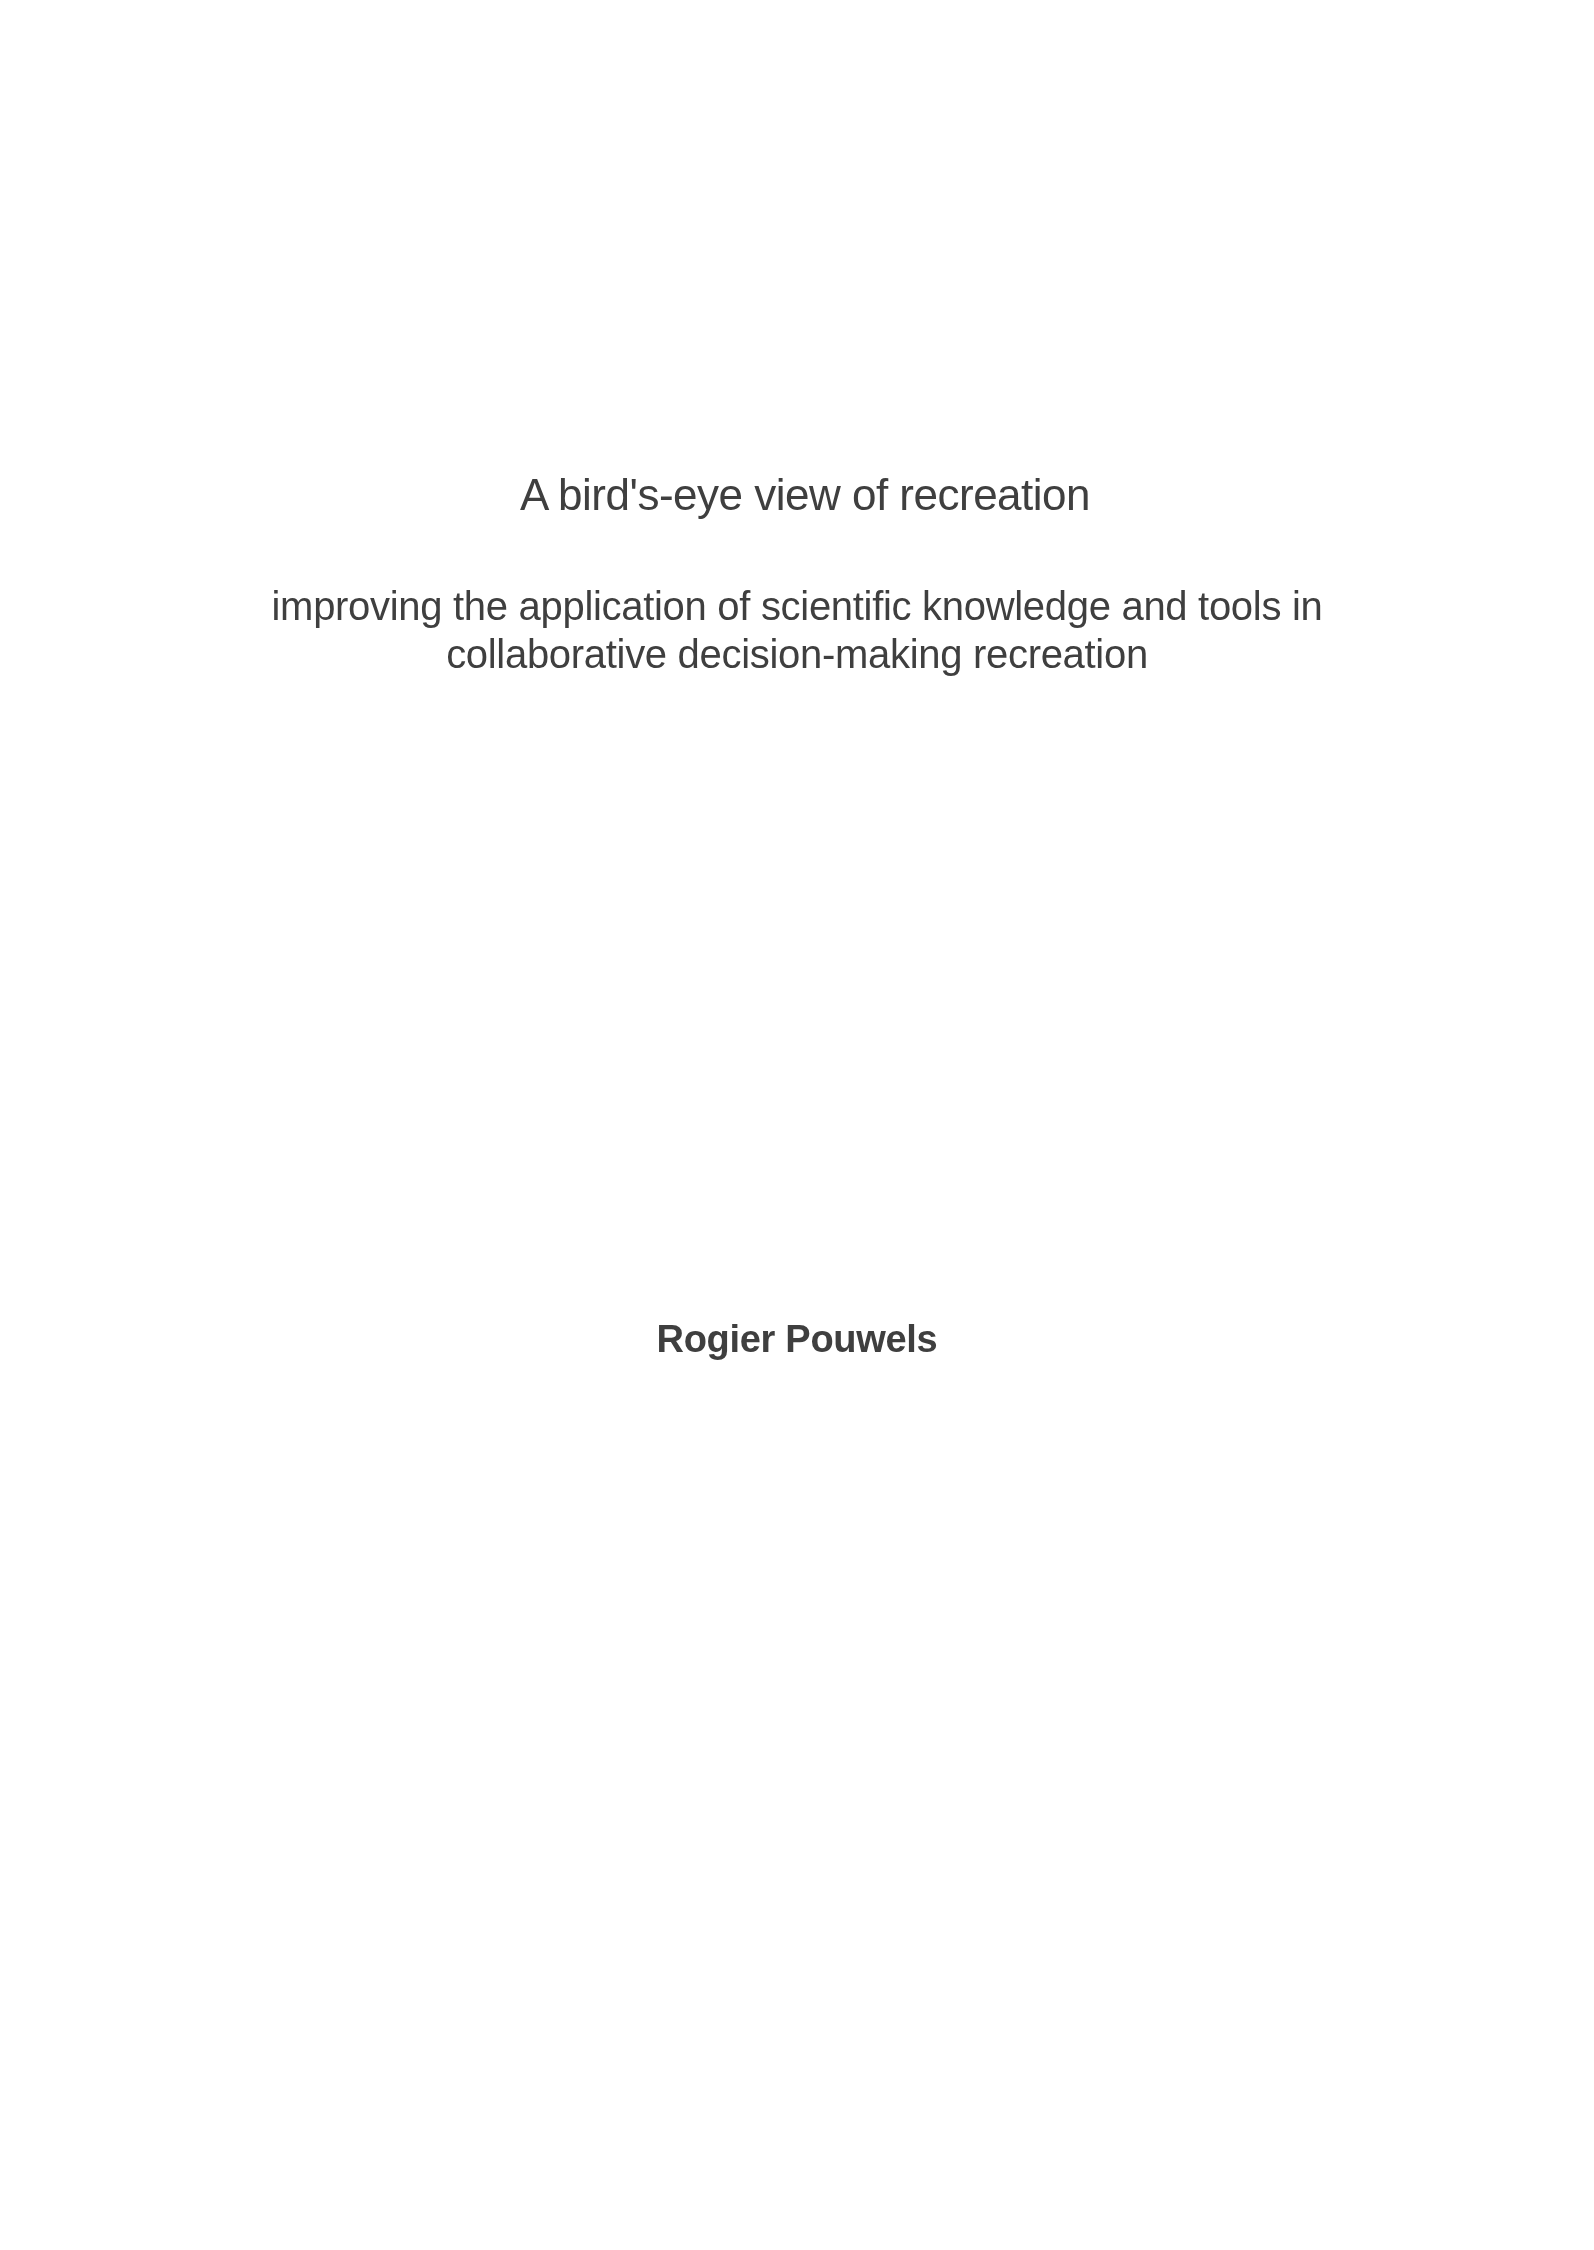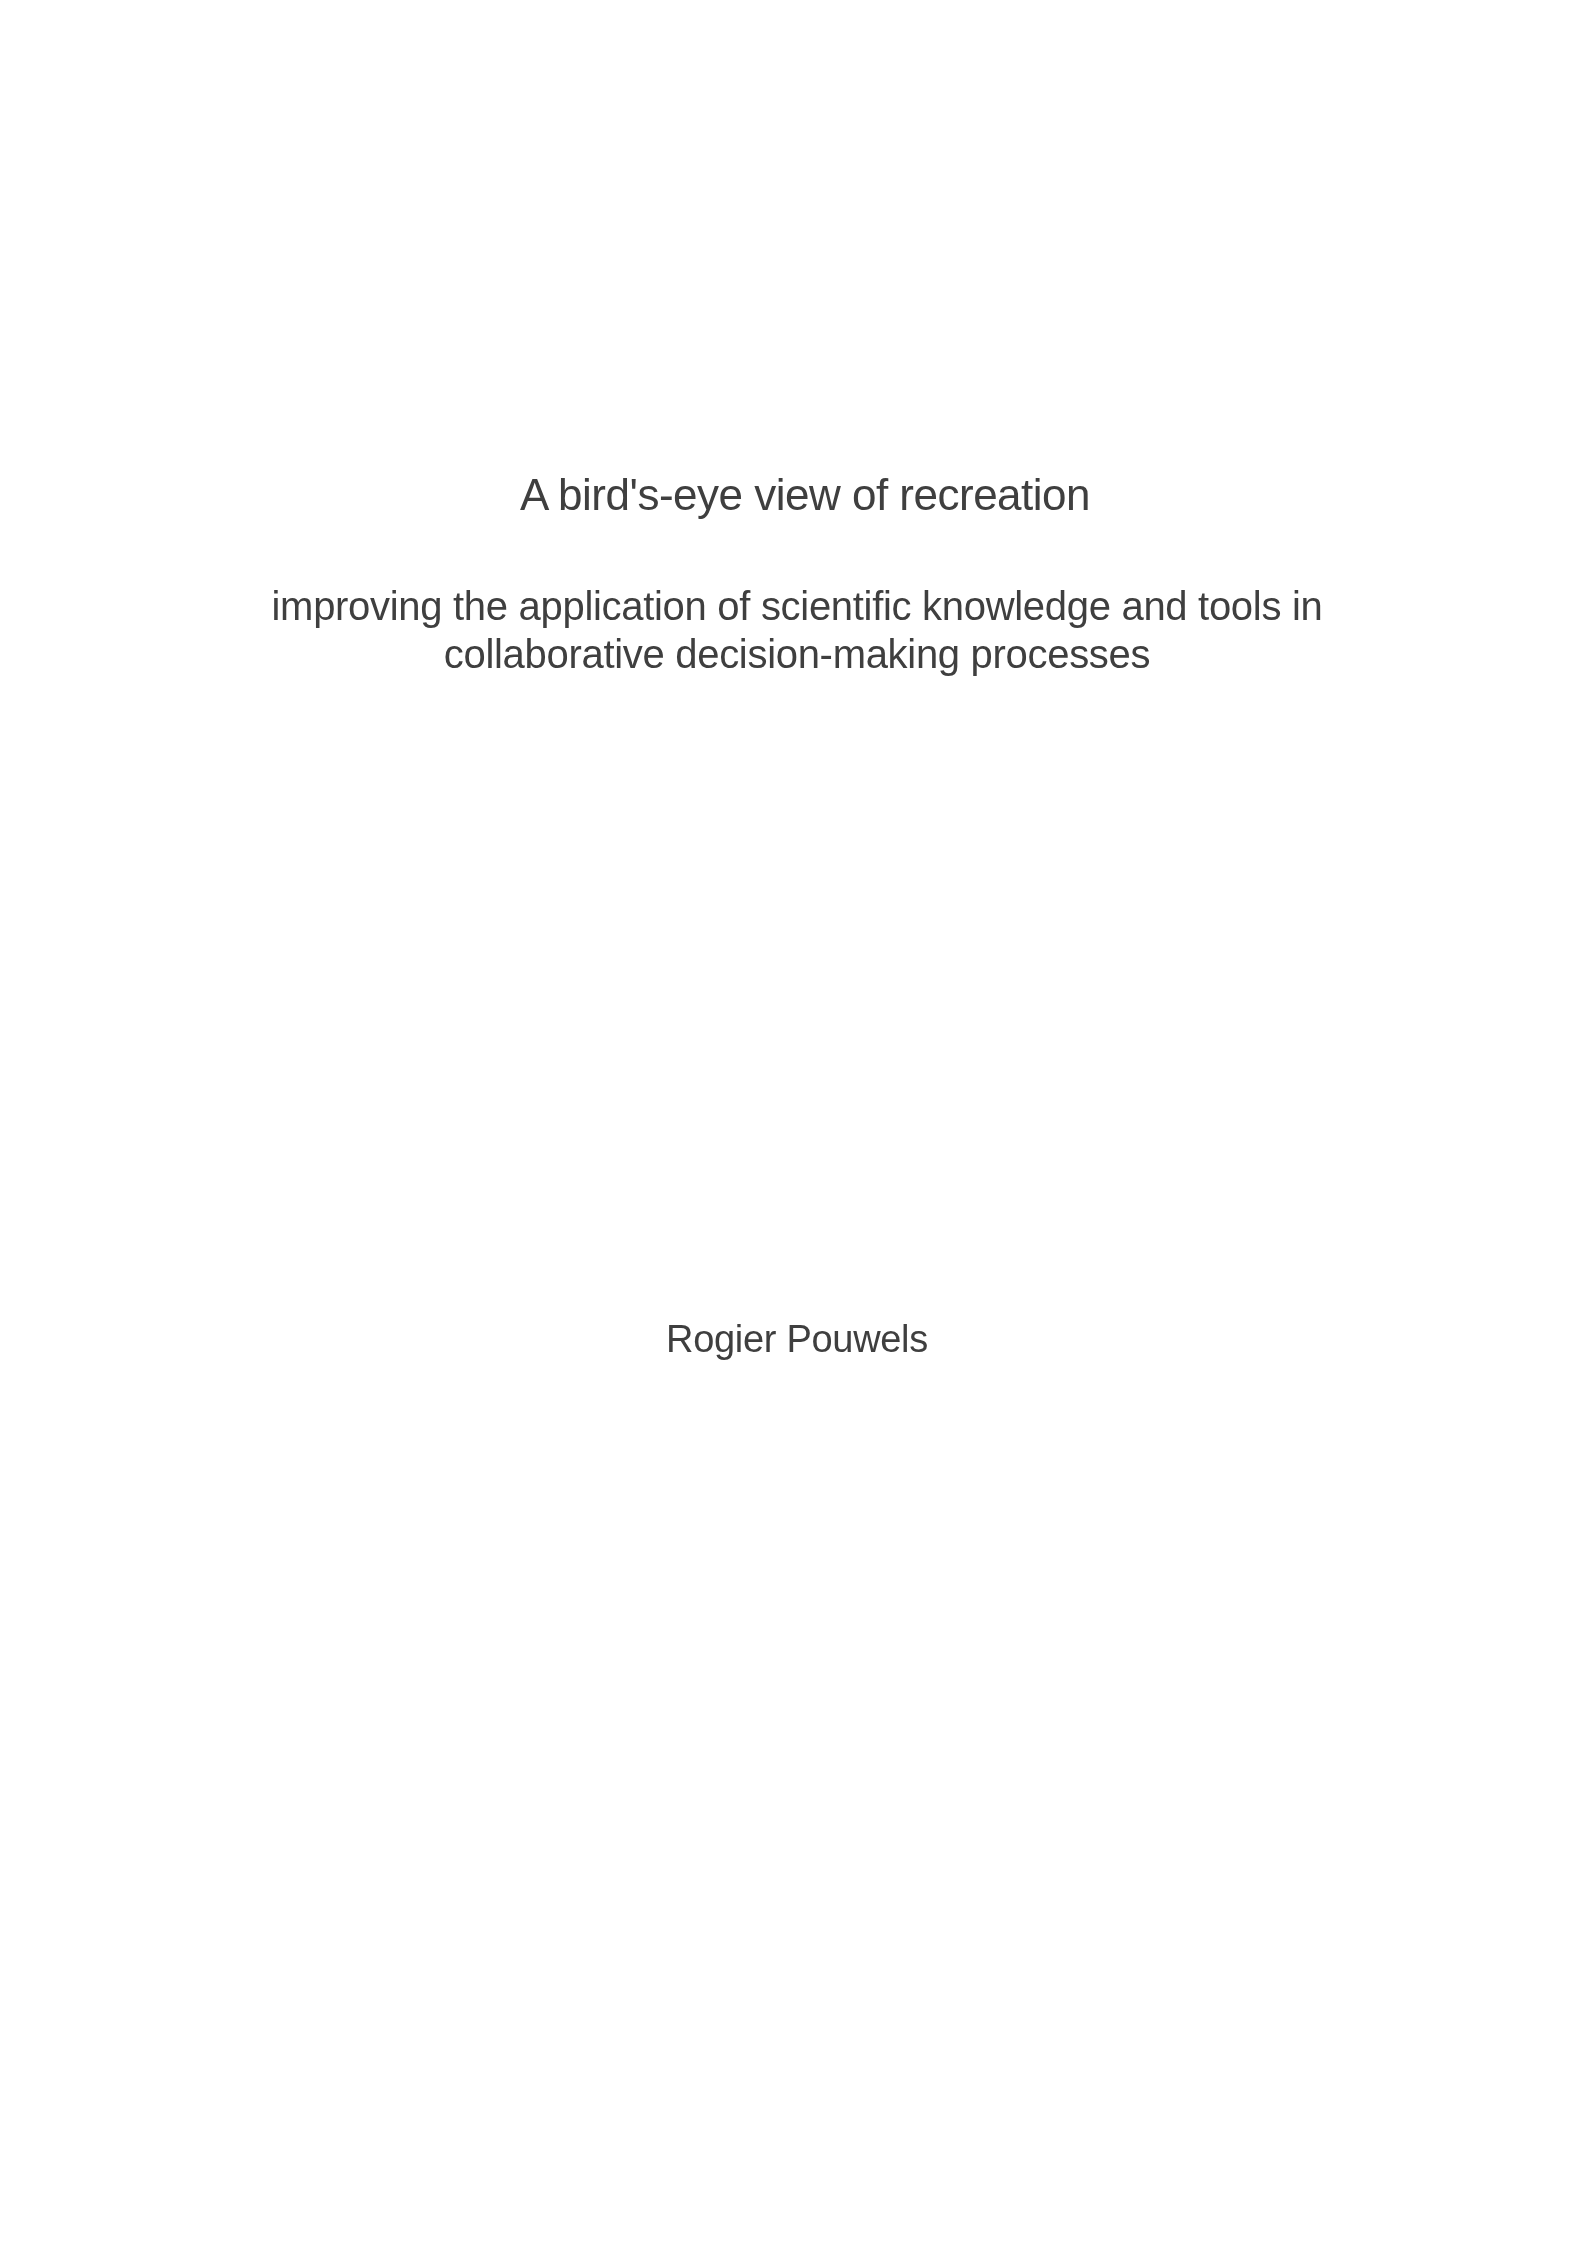--- a/index.html
+++ b/index.html
@@ -40,30 +40,30 @@
     letter-spacing: -0.3px;
     color: #3f3f3f;
   }
   .author {
     position: absolute;
     top: 1318px;
     left: 0;
     width: 100%;
     text-align: center;
     font-size: 38px;
-    font-weight: 400;
+    font-weight: 700;
     letter-spacing: -0.3px;
     color: #3f3f3f;
   }
 </style>
 </head>
 <body>
 
 <div class="page">
   <h1 class="title">A bird's-eye view of recreation</h1>
 
   <div class="subtitle">
     <span>improving the application of scientific knowledge and tools in</span><br>
-    <span>collaborative decision-making processes</span>
+    <span>collaborative decision-making recreation</span>
   </div>
 
   <div class="author">Rogier Pouwels</div>
 </div>
 
 </body></html>

